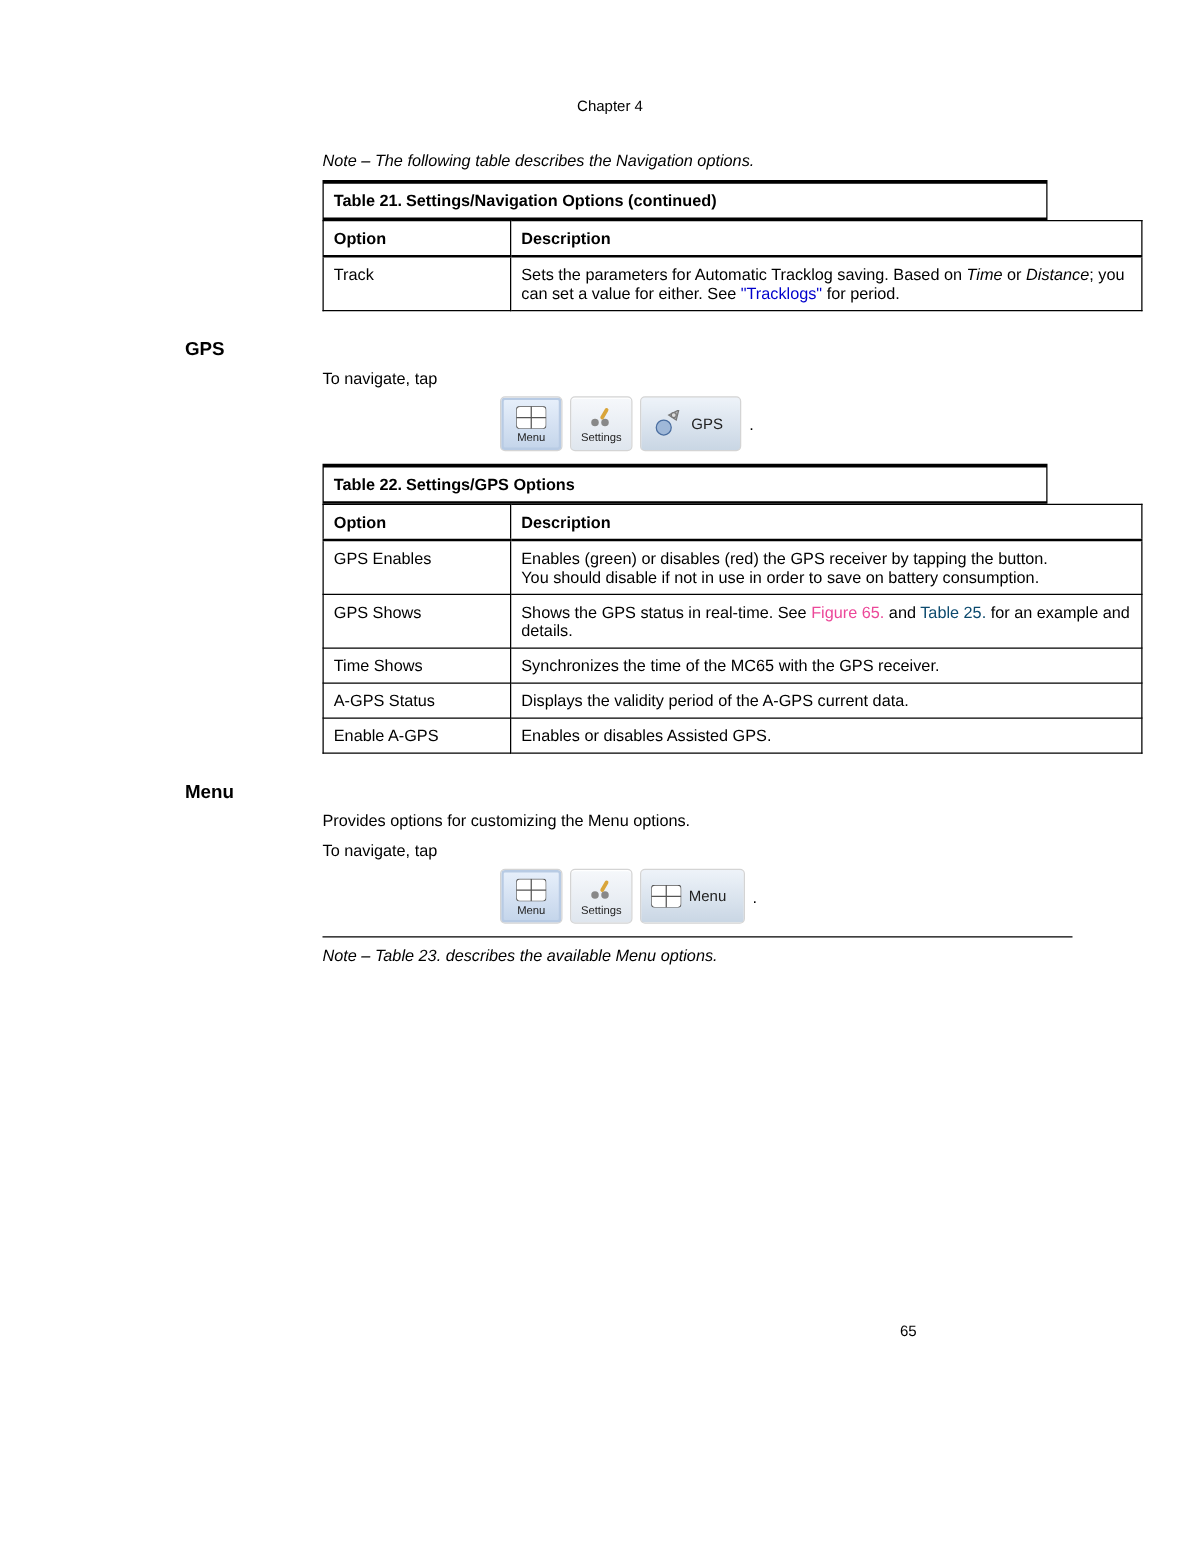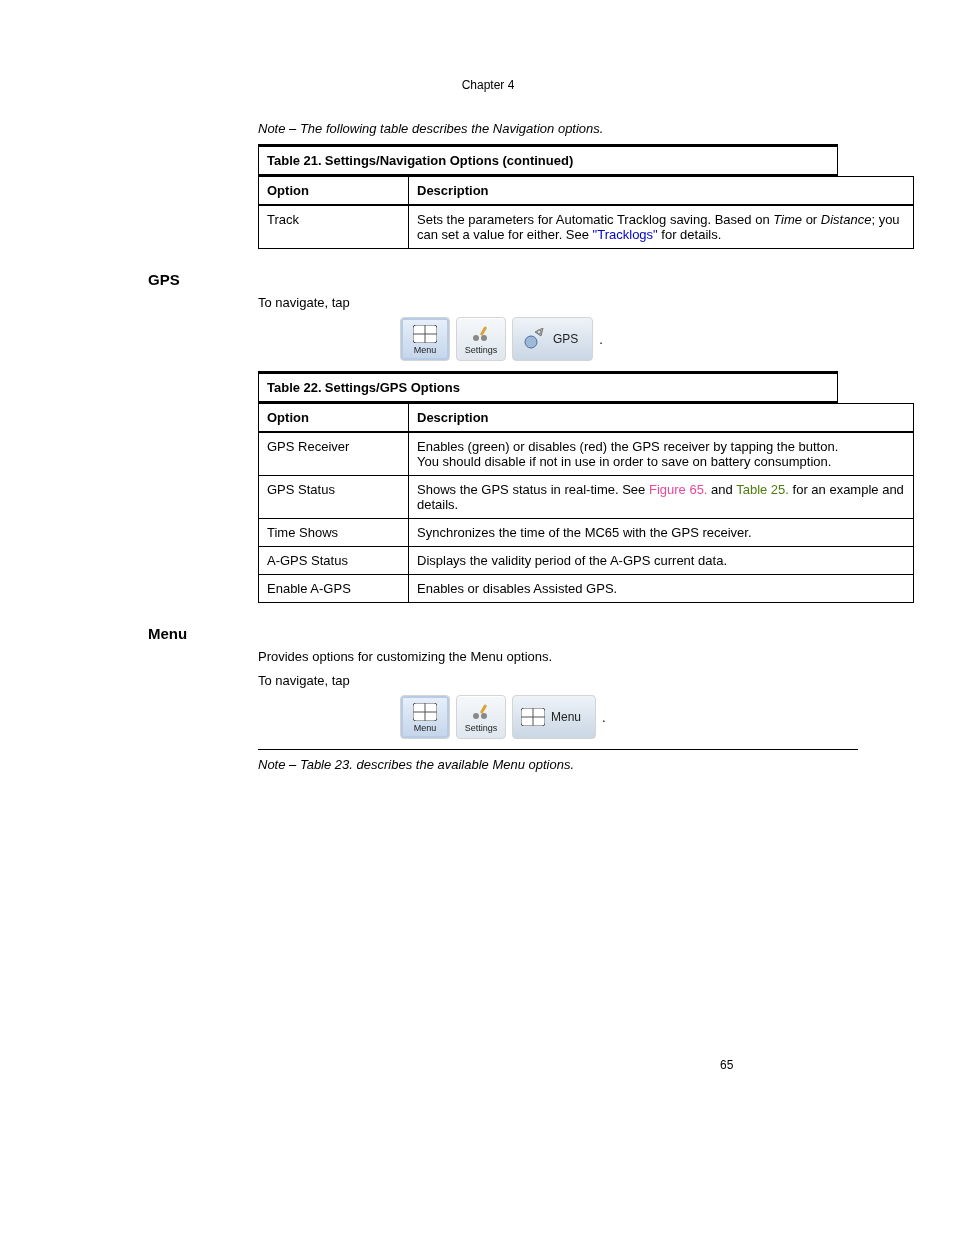--- a/index.html
+++ b/index.html
@@ -137,21 +137,21 @@
     <thead>
       <tr>
         <th>Option</th>
         <th>Description</th>
       </tr>
     </thead>
     <tbody>
       <tr>
         <td>Track</td>
         <td>
-          <span>Sets the parameters for Automatic Tracklog saving. Based on </span><span class="i">Time</span><span> or </span><span class="i">Distance</span><span>; you can set a value for either. See </span><span style="color:#0000cc">"Tracklogs"</span><span> for details.</span>
+          <span>Sets the parameters for Automatic Tracklog saving. Based on </span><span class="i">Time</span><span> or </span><span class="i">Distance</span><span>; you can set a value for either. See </span><span style="color:#0000cc">"Tracklogs"</span><span> for period.</span>
         </td>
       </tr>
     </tbody>
   </table>
 
   <h3 class="subhead indent1">GPS</h3>
 
   <p class="indent1">
     <span>To navigate, tap </span>
   </p>
@@ -197,30 +197,30 @@
         <col>
       </colgroup>
     <thead>
       <tr>
         <th>Option</th>
         <th>Description</th>
       </tr>
     </thead>
     <tbody>
       <tr>
-        <td>GPS Receiver</td>
+        <td>GPS Enables</td>
         <td>
           <div>Enables (green) or disables (red) the GPS receiver by tapping the button.</div>
           <div>You should disable if not in use in order to save on battery consumption.</div>
         </td>
       </tr>
       <tr>
-        <td>GPS Status</td>
+        <td>GPS Shows</td>
         <td>
-          <span>Shows the GPS status in real-time. See </span><span style="color:#ec4899">Figure 65.</span><span> and </span><span style="color:#4d7c0f">Table 25.</span><span> for an example and details.</span>
+          <span>Shows the GPS status in real-time. See </span><span style="color:#ec4899">Figure 65.</span><span> and </span><span style="color:#0c4a6e">Table 25.</span><span> for an example and details.</span>
         </td>
       </tr>
       <tr>
         <td>Time Shows</td>
         <td>Synchronizes the time of the MC65 with the GPS receiver.</td>
       </tr>
       <tr>
         <td>A-GPS Status</td>
         <td>Displays the validity period of the A-GPS current data.</td>
       </tr>

